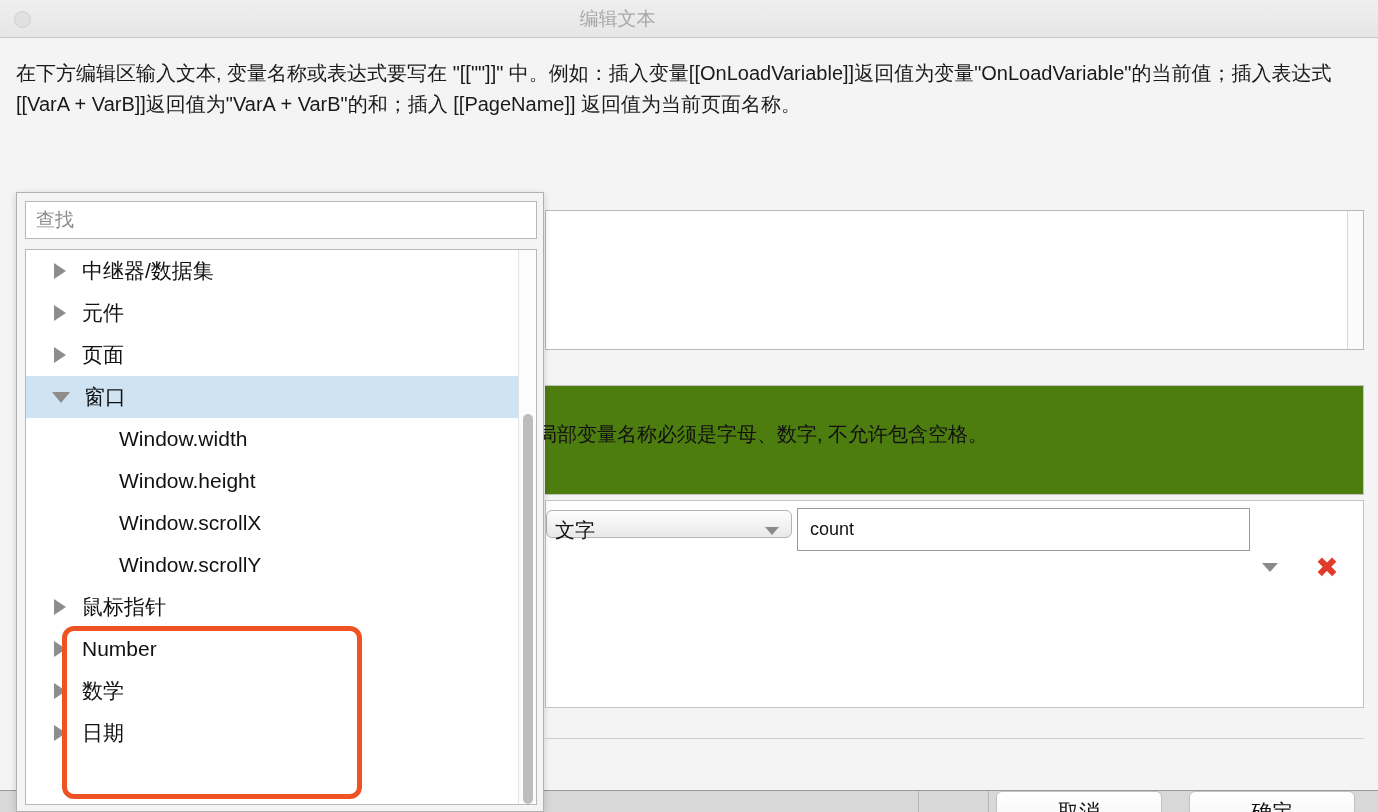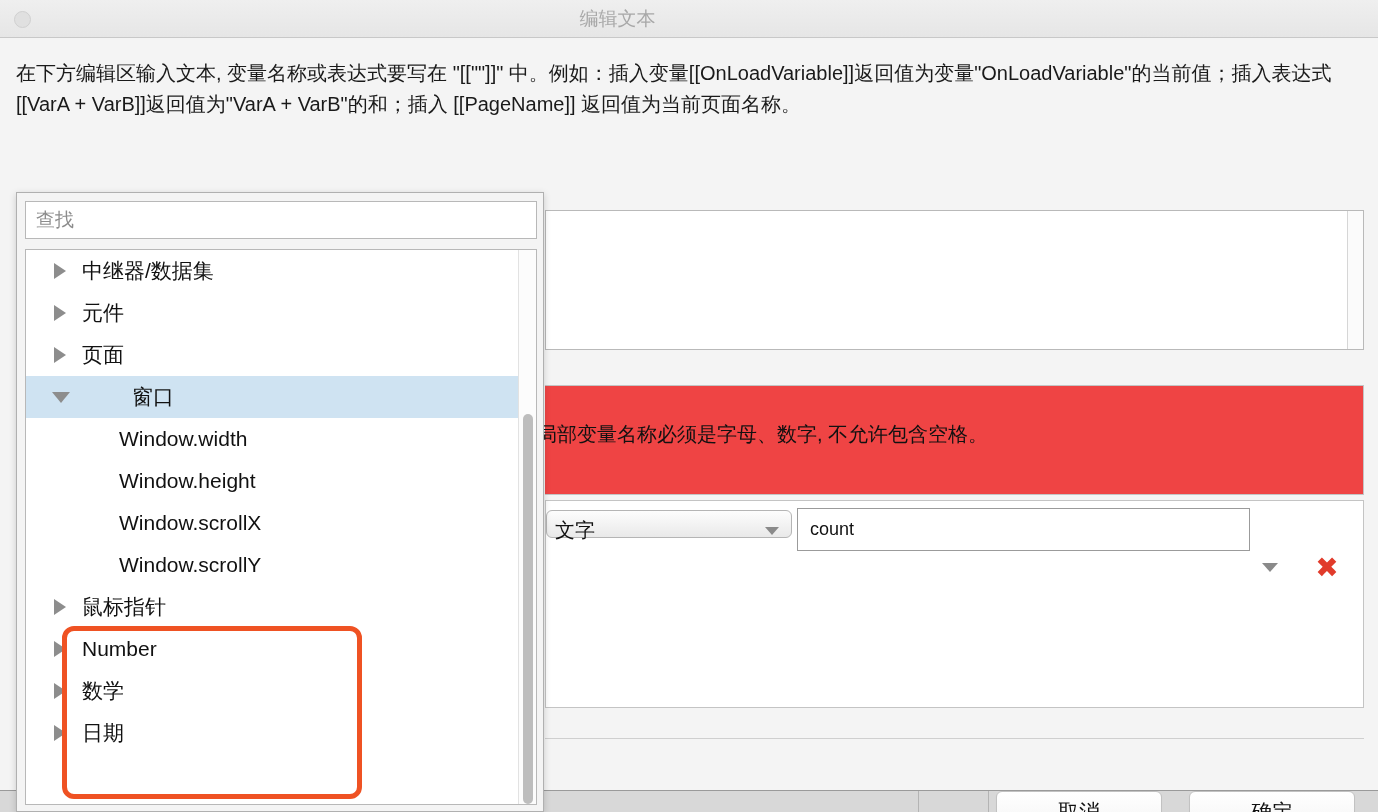--- a/index.html
+++ b/index.html
@@ -112,21 +112,21 @@
     width: 16px; height: 100%;
     background: #fbfbfb;
     border-left: 1px solid #d6d6d6;
   }
 
   
   .notice-panel {
     position: absolute;
     left: 545px; top: 347px;
     width: 819px; height: 110px;
-    background: #ef4444;
+    background: #4d7c0f;
     border-top: 1px solid #c4c4c4;
     border-bottom: 1px solid #c4c4c4;
     border-right: 1px solid #c4c4c4;
   }
   .notice-text {
     position: absolute;
     left: -8px; top: 35px;
     width: 830px;
     font-size: 20px;
     line-height: 26px;
@@ -266,21 +266,21 @@
     width: 494px;
   }
   .tree-row {
     position: relative;
     height: 42px;
     display: flex;
     align-items: center;
     cursor: pointer;
     text-align: center;
   }
-  .tree-row.selected { background: #cfe3f2; gap: 48px; }
+  .tree-row.selected { background: #cfe3f2; }
   .tree-row .disclosure {
     width: 0; height: 0;
     margin-left: 28px;
     margin-right: 16px;
     flex: 0 0 auto;
     border-top: 8px solid transparent;
     border-bottom: 8px solid transparent;
     border-left: 12px solid #8d8d8d;
   }
   .tree-row .disclosure.open {

